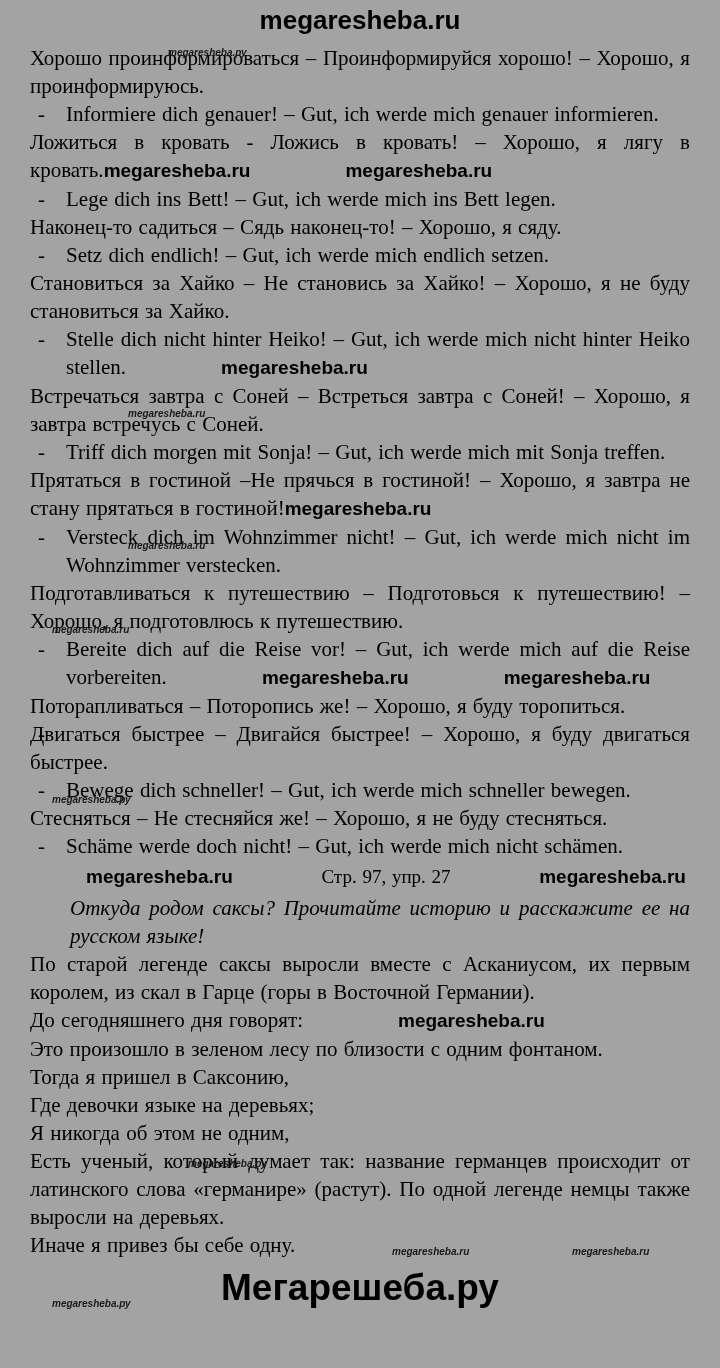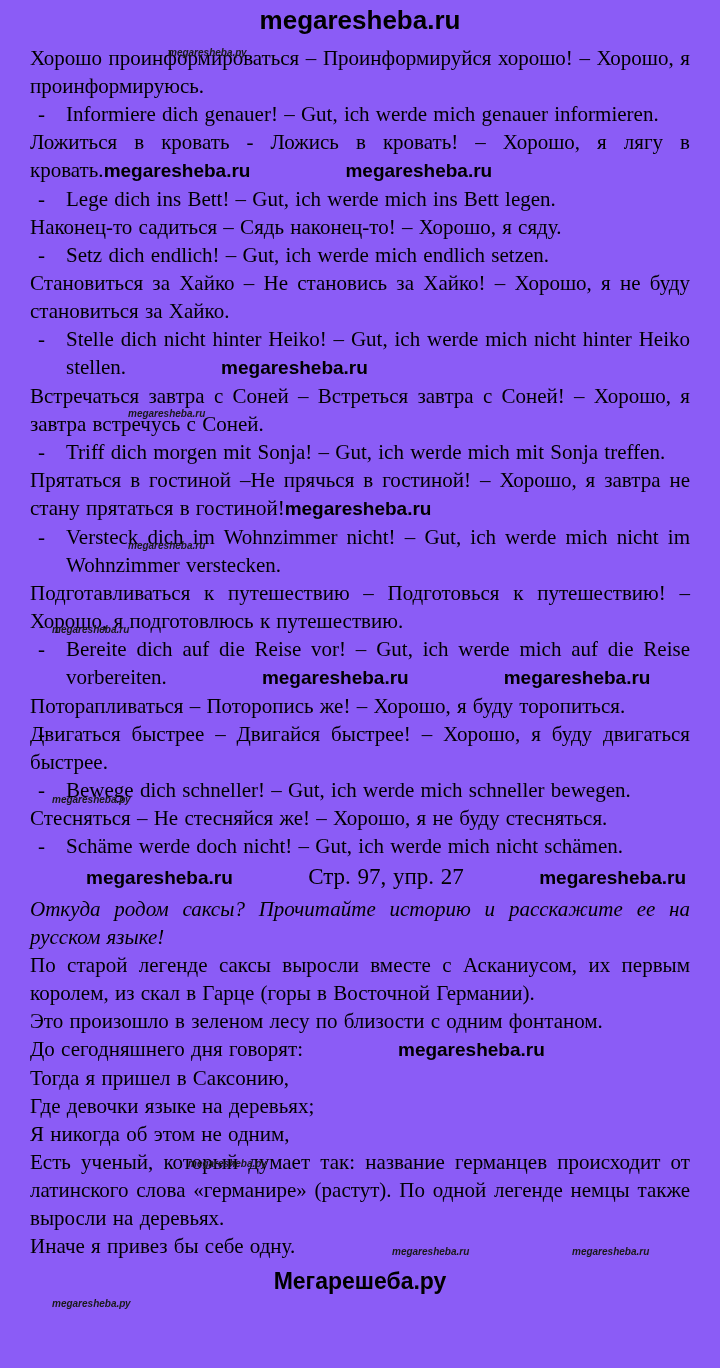--- a/index.html
+++ b/index.html
@@ -6,69 +6,69 @@
   html, body { background: #ffffff; }
   body {
     width: 720px; height: 1368px;
     font-family: "Liberation Serif", serif;
     color: #000000;
     overflow: hidden;
   }
   .page {
     position: relative;
     width: 720px; height: 1368px;
-    background: #8b5cf6;
+    background: #a3a3a3;
     overflow: hidden;
   }
   .header {
     text-align: center;
     font-family: "Liberation Sans", sans-serif;
     font-weight: bold;
     font-size: 26px;
     padding-top: 5px;
     height: 44px;
   }
   .content { padding: 0 30px; }
   .para {
     font-size: 21px;
     line-height: 28px;
     text-align: justify;
     word-spacing: 1px;
   }
   .para.dash { position: relative; padding-left: 36px; }
   .marker { position: absolute; left: 8px; top: 0; }
-  .para.italic { font-style: italic; }
+  .para.italic { font-style: italic; margin-left: 40px; }
   .para.heading {
     display: flex;
     justify-content: space-between;
     align-items: baseline;
     text-align: left;
     padding: 3px 4px 3px 56px;
   }
-  .seg-h { font-size: 23px; }
+  .seg-h { font-size: 19px; }
   .seg-wmb, .seg-wmbg, .float-wm {
     font-family: "Liberation Sans", sans-serif;
     font-weight: bold;
     font-style: normal;
     color: #000000;
   }
   .seg-wmb { font-size: 19px; }
   .seg-wmbg { font-size: 19px; margin-left: 95px; }
   .float-wm {
     position: absolute;
     font-size: 10px;
     white-space: nowrap;
     color: #1a1a1a;
     font-style: italic;
   }
   .footer {
     text-align: center;
     font-family: "Liberation Sans", sans-serif;
     font-weight: bold;
-    font-size: 23px;
+    font-size: 37px;
     padding-top: 8px;
   }
 </style>
 </head>
 <body>
 
 <div class="page">
   <div class="header">megaresheba.ru</div>
 
   <div class="content" id="content">
@@ -92,22 +92,22 @@
       <div class="para dash"><span class="marker">-</span><span class="seg-n">Bewege dich schneller! – Gut, ich werde mich schneller bewegen.</span></div>
       <div class="para body"><span class="seg-n">Стесняться – Не стесняйся же! – Хорошо, я не буду стесняться.</span></div>
       <div class="para dash"><span class="marker">-</span><span class="seg-n">Schäme werde doch nicht! – Gut, ich werde mich nicht schämen.</span></div>
       <div class="para heading">
         <span class="seg-wmb">megaresheba.ru</span>
         <span class="seg-h">Стр. 97, упр. 27</span>
         <span class="seg-wmb">megaresheba.ru</span>
       </div>
       <div class="para italic"><span class="seg-n">Откуда родом саксы? Прочитайте историю и расскажите ее на русском языке!</span></div>
       <div class="para body"><span class="seg-n">По старой легенде саксы выросли вместе с Асканиусом, их первым королем, из скал в Гарце (горы в Восточной Германии).</span></div>
+      <div class="para body"><span class="seg-n">До сегодняшнего дня говорят:</span><span class="seg-wmbg">megaresheba.ru</span></div>
       <div class="para body"><span class="seg-n">Это произошло в зеленом лесу по близости с одним фонтаном.</span></div>
-      <div class="para body"><span class="seg-n">До сегодняшнего дня говорят:</span><span class="seg-wmbg">megaresheba.ru</span></div>
       <div class="para body"><span class="seg-n">Тогда я пришел в Саксонию,</span></div>
       <div class="para body"><span class="seg-n">Где девочки языке на деревьях;</span></div>
       <div class="para body"><span class="seg-n">Я никогда об этом не одним,</span></div>
       <div class="para body"><span class="seg-n">Есть ученый, который думает так: название германцев происходит от латинского слова «германире» (растут). По одной легенде немцы также выросли на деревьях.</span></div>
       <div class="para body"><span class="seg-n">Иначе я привез бы себе одну.</span></div>
     </div>
 
   <div id="floating">
       <div class="float-wm" style="left: 168px; top: 47px;">megaresheba.ру</div>
       <div class="float-wm" style="left: 128px; top: 408px;">megaresheba.ru</div>

